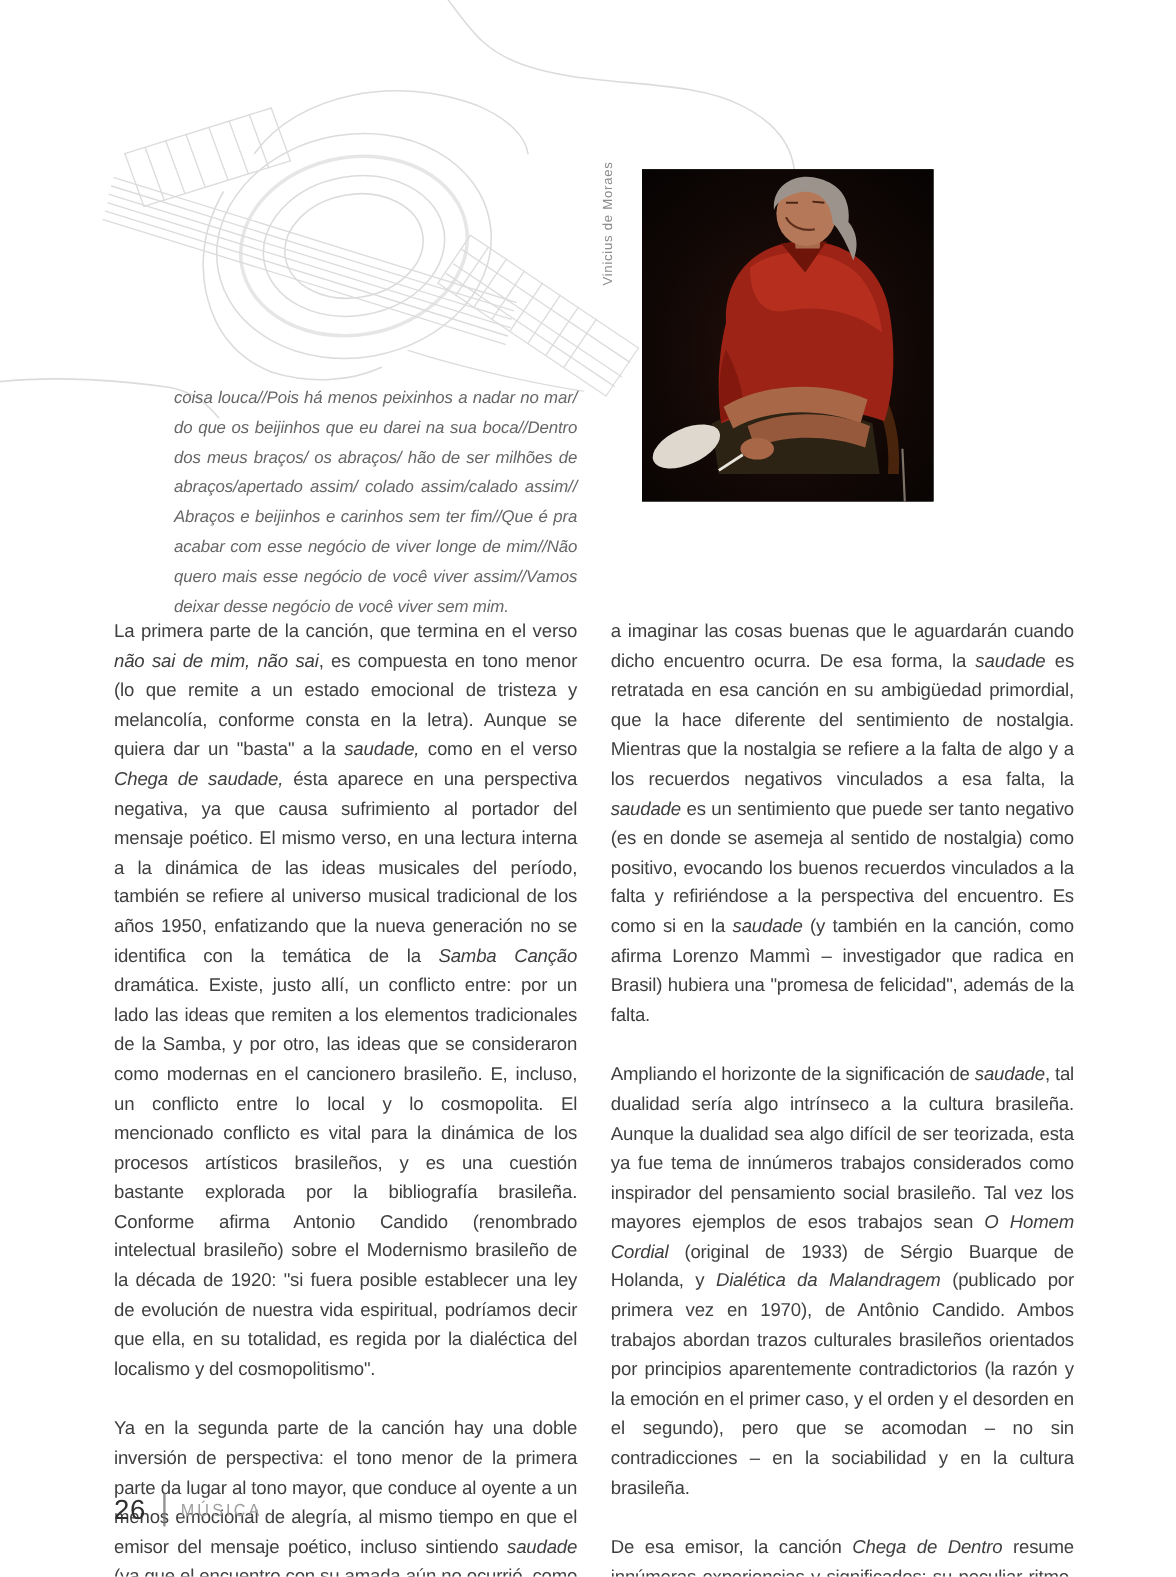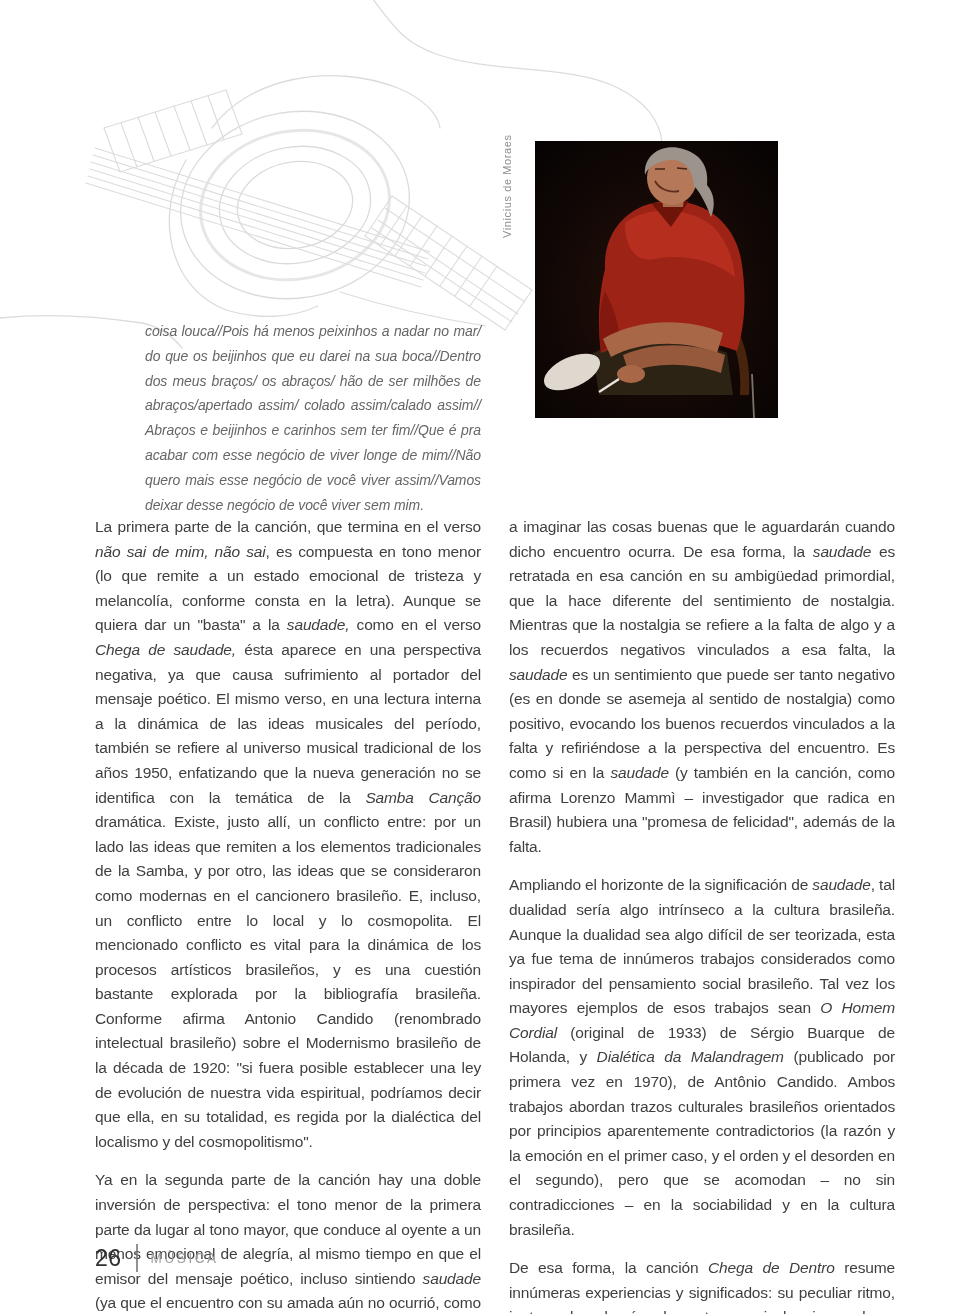--- a/index.html
+++ b/index.html
@@ -30,21 +30,21 @@
     color:var(--quote-text); text-align:justify; letter-spacing:-0.1px;
   }
   .col{
     position:absolute; top:515px; width:386px;
     font-size:15.5px; line-height:24.6px; color:var(--body-text);
     text-align:justify; letter-spacing:-0.15px;
     -webkit-hyphens:none; hyphens:none;
   }
   .col-left{left:95px;}
   .col-right{left:509px;}
-  .col p + p{margin-top:14px;}
+  .col p + p{margin-top:25px;}
   .col i{}
   .footer{
     position:absolute; left:95px; top:1242px; height:32px;
     display:flex; align-items:center;
   }
   .page-number{
     font-size:23px; color:var(--footer-number); font-weight:500;
     letter-spacing:0.5px;
   }
   .footer-divider{
@@ -164,21 +164,21 @@
   <div class="quote">coisa louca//Pois há menos peixinhos a nadar no mar/ do que os beijinhos que eu darei na sua boca//Dentro dos meus braços/ os abraços/ hão de ser milhões de abraços/apertado assim/ colado assim/calado assim// Abraços e beijinhos e carinhos sem ter fim//Que é pra acabar com esse negócio de viver longe de mim//Não quero mais esse negócio de você viver assim//Vamos deixar desse negócio de você viver sem mim.</div>
 
   <div class="col col-left">
     <p><span>La primera parte de la canción, que termina en el verso </span><i>não sai de mim, não sai</i><span>, es compuesta en tono menor (lo que remite a un estado emocional de tristeza y melancolía, conforme consta en la letra). Aunque se quiera dar un "basta" a la </span><i>saudade,</i><span> como en el verso </span><i>Chega de saudade,</i><span> ésta aparece en una perspectiva negativa, ya que causa sufrimiento al portador del mensaje poético. El mismo verso, en una lectura interna a la dinámica de las ideas musicales del período, también se refiere al universo musical tradicional de los años 1950, enfatizando que la nueva generación no se identifica con la temática de la </span><i>Samba Canção</i><span> dramática. Existe, justo allí, un conflicto entre: por un lado las ideas que remiten a los elementos tradicionales de la Samba, y por otro, las ideas que se consideraron como modernas en el cancionero brasileño. E, incluso, un conflicto entre lo local y lo cosmopolita. El mencionado conflicto es vital para la dinámica de los procesos artísticos brasileños, y es una cuestión bastante explorada por la bibliografía brasileña. Conforme afirma Antonio Candido (renombrado intelectual brasileño) sobre el Modernismo brasileño de la década de 1920: "si fuera posible establecer una ley de evolución de nuestra vida espiritual, podríamos decir que ella, en su totalidad, es regida por la dialéctica del localismo y del cosmopolitismo".</span></p>
     <p><span>Ya en la segunda parte de la canción hay una doble inversión de perspectiva: el tono menor de la primera parte da lugar al tono mayor, que conduce al oyente a un menos emocional de alegría, al mismo tiempo en que el emisor del mensaje poético, incluso sintiendo </span><i>saudade</i><span> (ya que el encuentro con su amada aún no ocurrió, como muestra el verso </span></p>
   </div>
 
   <div class="col col-right">
     <p><span>a imaginar las cosas buenas que le aguardarán cuando dicho encuentro ocurra. De esa forma, la </span><i>saudade</i><span> es retratada en esa canción en su ambigüedad primordial, que la hace diferente del sentimiento de nostalgia. Mientras que la nostalgia se refiere a la falta de algo y a los recuerdos negativos vinculados a esa falta, la </span><i>saudade</i><span> es un sentimiento que puede ser tanto negativo (es en donde se asemeja al sentido de nostalgia) como positivo, evocando los buenos recuerdos vinculados a la falta y refiriéndose a la perspectiva del encuentro. Es como si en la </span><i>saudade</i><span> (y también en la canción, como afirma Lorenzo Mammì – investigador que radica en Brasil) hubiera una "promesa de felicidad", además de la falta.</span></p>
     <p><span>Ampliando el horizonte de la significación de </span><i>saudade</i><span>, tal dualidad sería algo intrínseco a la cultura brasileña. Aunque la dualidad sea algo difícil de ser teorizada, esta ya fue tema de innúmeros trabajos considerados como inspirador del pensamiento social brasileño. Tal vez los mayores ejemplos de esos trabajos sean </span><i>O Homem Cordial</i><span> (original de 1933) de Sérgio Buarque de Holanda, y </span><i>Dialética da Malandragem</i><span> (publicado por primera vez en 1970), de Antônio Candido. Ambos trabajos abordan trazos culturales brasileños orientados por principios aparentemente contradictorios (la razón y la emoción en el primer caso, y el orden y el desorden en el segundo), pero que se acomodan – no sin contradicciones – en la sociabilidad y en la cultura brasileña.</span></p>
-    <p><span>De esa forma, la canción </span><i>Chega de Dentro</i><span> resume innúmeras experiencias y significados: su peculiar ritmo, junto a los demás elementos musicales innovadores implicados en ella,</span></p>
+    <p><span>De esa emisor, la canción </span><i>Chega de Dentro</i><span> resume innúmeras experiencias y significados: su peculiar ritmo, junto a los demás elementos musicales innovadores implicados en ella,</span></p>
   </div>
 
   <footer class="footer">
     <span class="page-number">26</span>
     <span class="footer-divider"></span>
     <span class="section-label">MÚSICA</span>
   </footer>
 
 </div>
 

